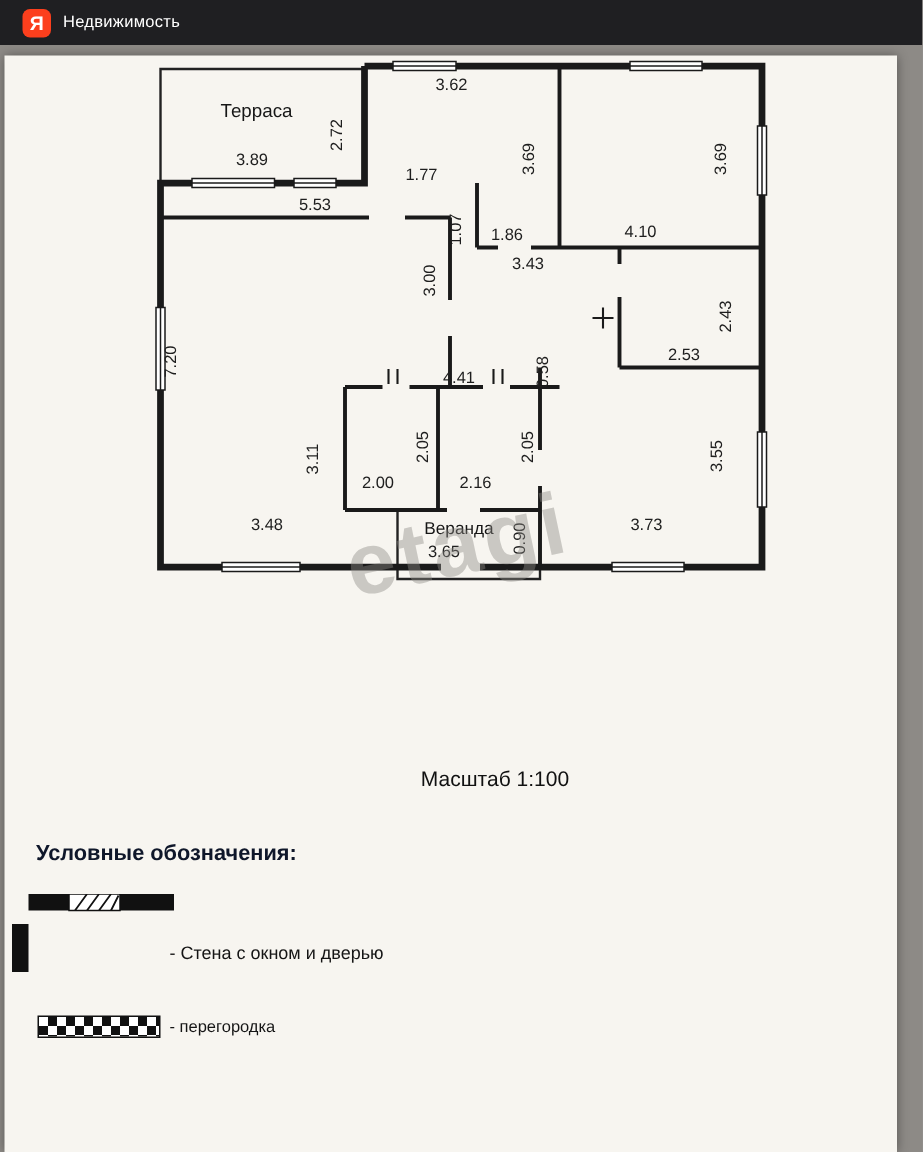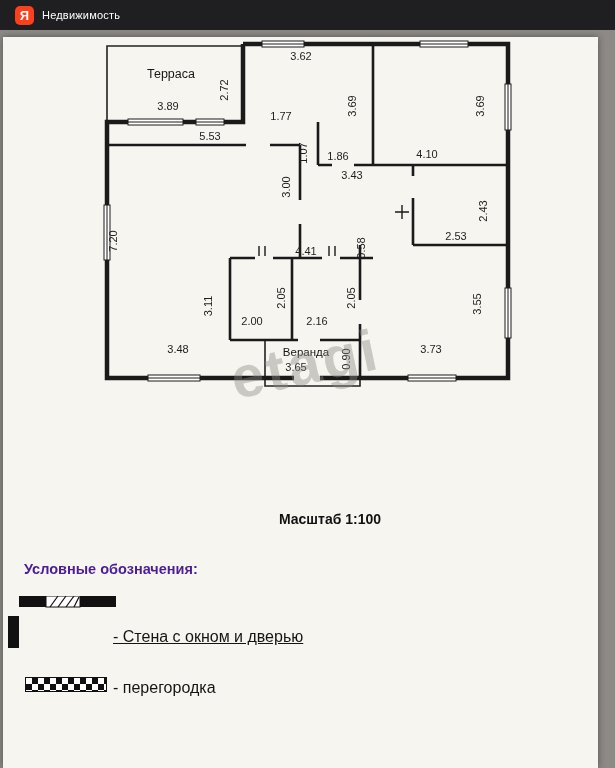--- a/index.html
+++ b/index.html
@@ -34,35 +34,35 @@
   
   .watermark{
     position:absolute;left:175px;top:330px;width:260px;z-index:3;
     transform:rotate(-12deg);
     font-size:58px;font-weight:600;letter-spacing:3px;
     color:rgba(140,138,134,.42);text-align:center;user-select:none;
   }
   
   .scale-label{
     position:absolute;left:240px;top:511px;width:180px;z-index:4;
-    text-align:center;font-weight:bold;font-size:14px;color:#111;
+    text-align:center;font-weight:normal;font-size:14px;color:#111;
   }
   .legend-title{
     position:absolute;left:24px;top:561px;z-index:4;
-    font-weight:bold;font-size:14.5px;color:#4c1d95;
+    font-weight:bold;font-size:14.5px;color:#0f172a;
   }
   .legend-sym1{position:absolute;left:8px;top:596px;z-index:4;}
-  .legend-item1-label{position:absolute;left:113px;top:628px;z-index:4;font-size:16px;color:#151515;text-decoration:underline;}
+  .legend-item1-label{position:absolute;left:113px;top:628px;z-index:4;font-size:12px;color:#151515;}
   .legend-sym2{
     position:absolute;left:25px;top:677px;z-index:4;
     width:80px;height:13px;border:1px solid #111;
     background:repeating-conic-gradient(#111 0% 25%,#fff 0% 50%);
     background-size:12px 12px;
   }
-  .legend-item2-label{position:absolute;left:113px;top:679px;z-index:4;font-size:16px;color:#151515;}
+  .legend-item2-label{position:absolute;left:113px;top:679px;z-index:4;font-size:11px;color:#151515;}
 </style>
 </head>
 <body>
 
 <div class="screen">
 
   <div class="appbar">
     <div class="logo-badge" id="logo-badge" style="background: rgb(252, 63, 29);">Я</div>
     <div class="brand">Недвижимость</div>
   </div>

